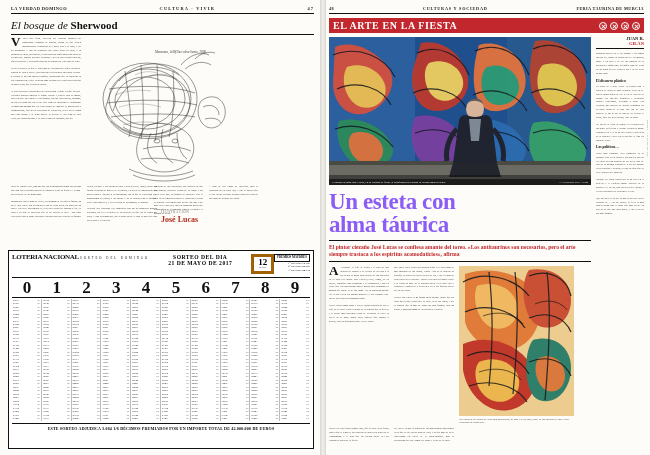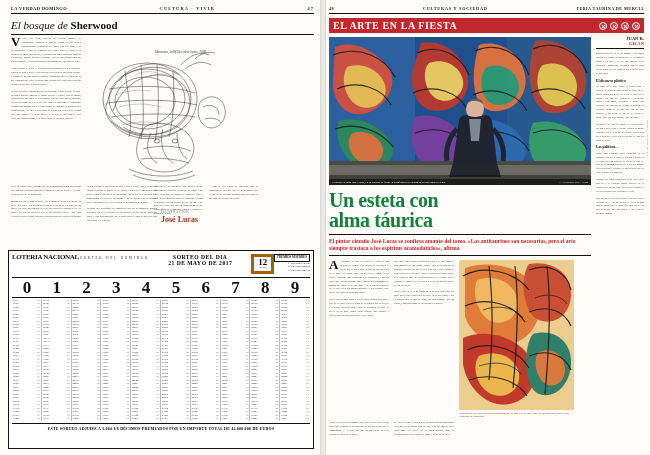--- a/index.html
+++ b/index.html
@@ -171,21 +171,21 @@
     position:relative; width:100%; height:148px; overflow:hidden; background:#2b2b2b;
   }
   .photo-cap {
     position:absolute; left:0; right:0; bottom:0;
     background:rgba(0,0,0,.55); color:#fff;
     font-size:2.8px; padding:1.5px 3px;
     display:flex; justify-content:space-between;
   }
 
   .r-headline {
-    font-size:20px; line-height:0.98; font-weight:bold; color:#15803d;
+    font-size:23px; line-height:0.98; font-weight:bold; color:#8b5cf6;
     margin:6px 0 4px 0; letter-spacing:-0.4px;
   }
   .r-sub {
     font-size:5.6px; line-height:1.25; color:#c1272d; font-weight:bold;
     border-top:1px solid #111; border-bottom:1px solid #111;
     padding:3px 0; margin-bottom:4px;
   }
 
   .r-cols { display:flex; gap:5px; }
   .r-col { width:60px; font-size:2.6px; line-height:1.5; text-align:justify; color:#3a3a3a; }

